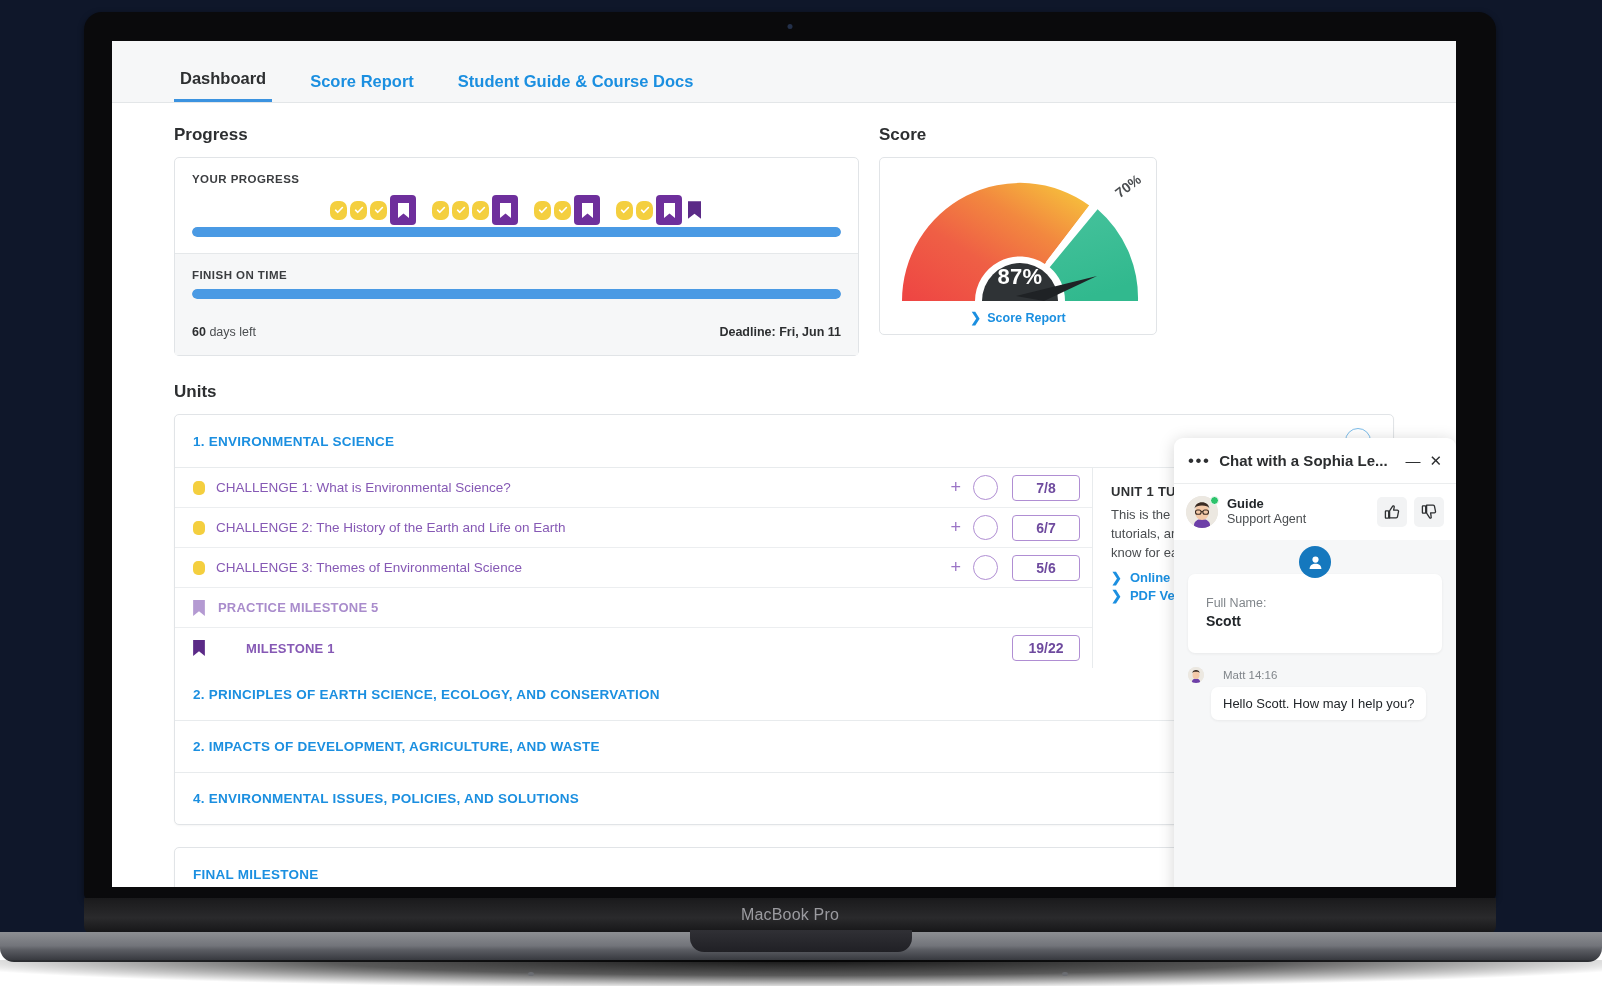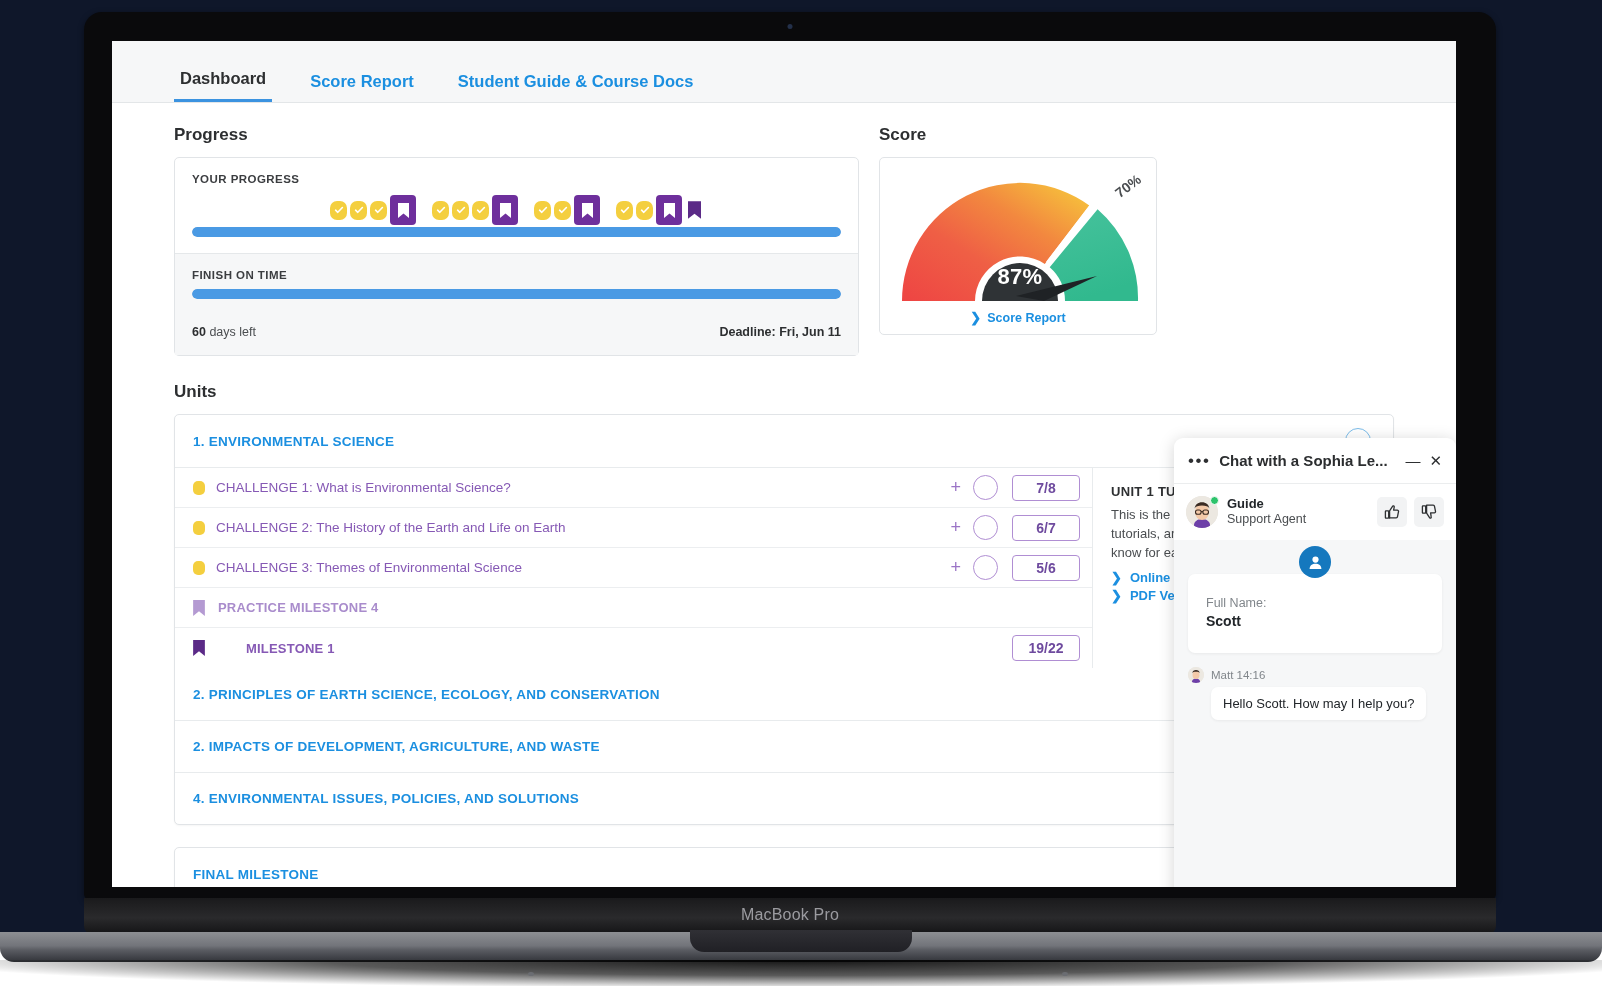--- a/index.html
+++ b/index.html
@@ -215,21 +215,21 @@
     position: absolute; left: 50%; transform: translateX(-50%); top: 6px; z-index: 2;
   }
   .form-card {
     margin-top: 18px; background: #fff; border-radius: 7px; padding: 22px 18px 24px 18px;
     box-shadow: 0 1px 3px rgba(0,0,0,.06);
   }
   .form-label { font-size: 12.5px; color: #81868b; margin-bottom: 3px; }
   .form-value { font-size: 14px; font-weight: bold; color: #22262a; }
 
   .msg-row { margin-top: 14px; }
-  .msg-meta { display: flex; align-items: center; gap: 7px; margin-bottom: 4px; }
+  .msg-meta { display: flex; align-items: center; gap: 19px; margin-bottom: 4px; }
   .msg-avatar { width: 16px; height: 16px; border-radius: 50%; overflow: hidden; background: #e8e5e0; flex: none; }
   .msg-time { font-size: 11.5px; color: #81868b; }
   .bubble {
     margin-left: 23px; background: #fff; border-radius: 7px; padding: 9px 12px;
     font-size: 13px; color: #22262a; box-shadow: 0 1px 3px rgba(0,0,0,.06);
     display: inline-block;
   }
 </style>
 </head>
 <body>
@@ -443,21 +443,21 @@
                   <div class="ring"></div>
                   <div class="score-pill">5/6</div>
                 </div>
 
                 <div class="chal-row">
                   <div class="bm-small">
                       <svg width="12" height="16" viewBox="0 0 11 15">
                         <path d="M0 0h11v15l-5.5-4.4L0 15z" fill="#b49ad2"></path>
                       </svg>
                     </div>
-                  <div class="chal-name ms-light">PRACTICE MILESTONE 4</div>
+                  <div class="chal-name ms-light">PRACTICE MILESTONE 5</div>
                 </div>
 
                 <div class="chal-row">
                   <div class="bm-small">
                       <svg width="12" height="16" viewBox="0 0 11 15">
                         <path d="M0 0h11v15l-5.5-4.4L0 15z" fill="#5b2a87"></path>
                       </svg>
                     </div>
                   <div class="chal-name ms">MILESTONE 1</div>
                   <div class="score-pill">19/22</div>

